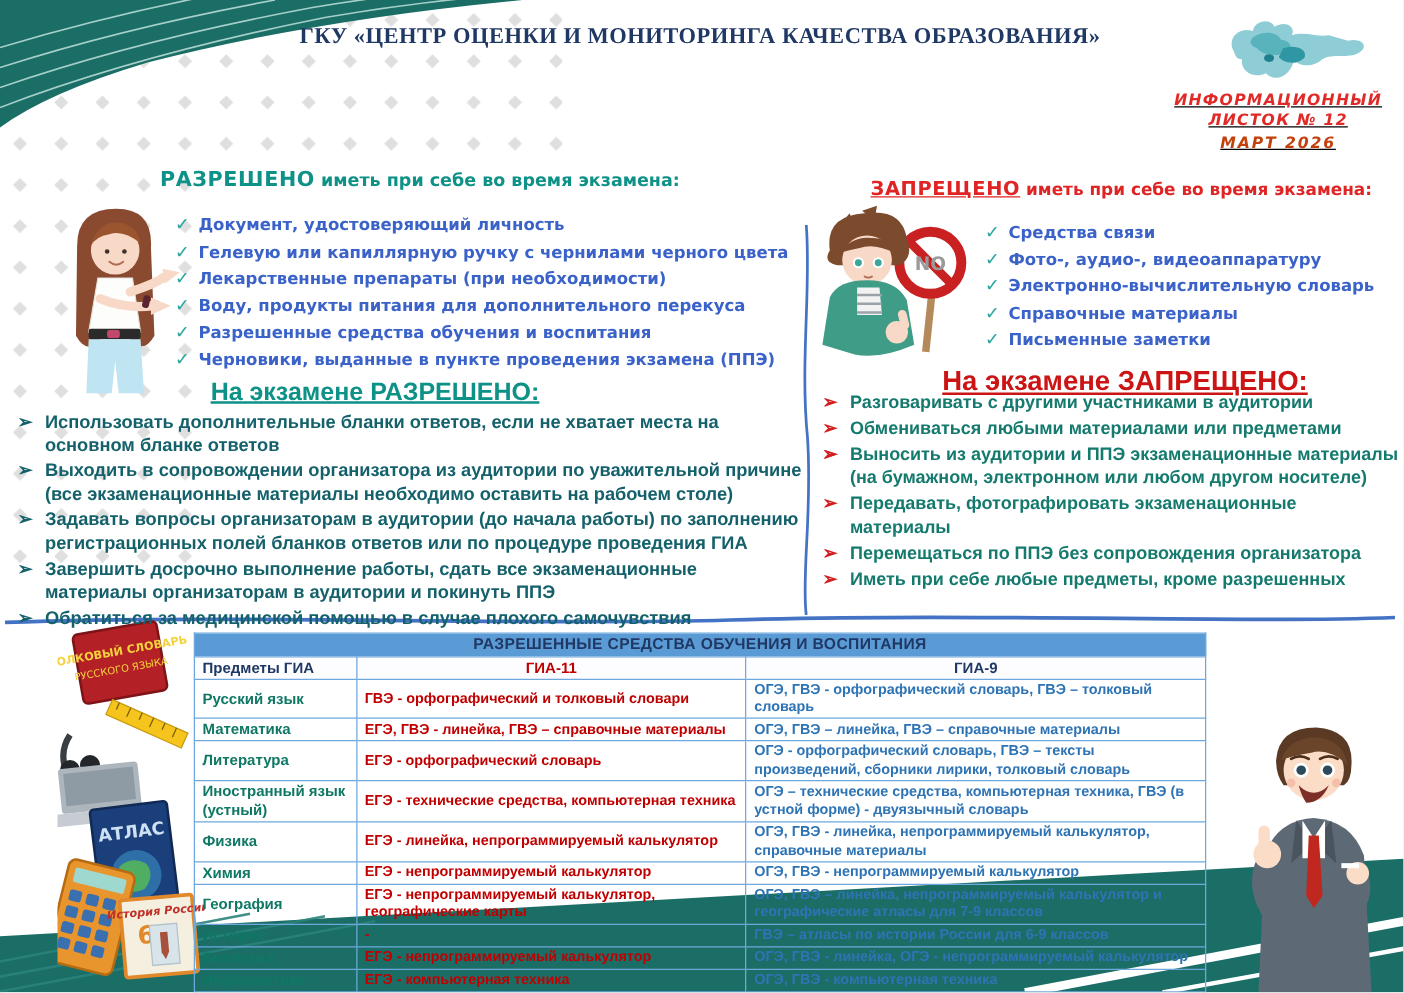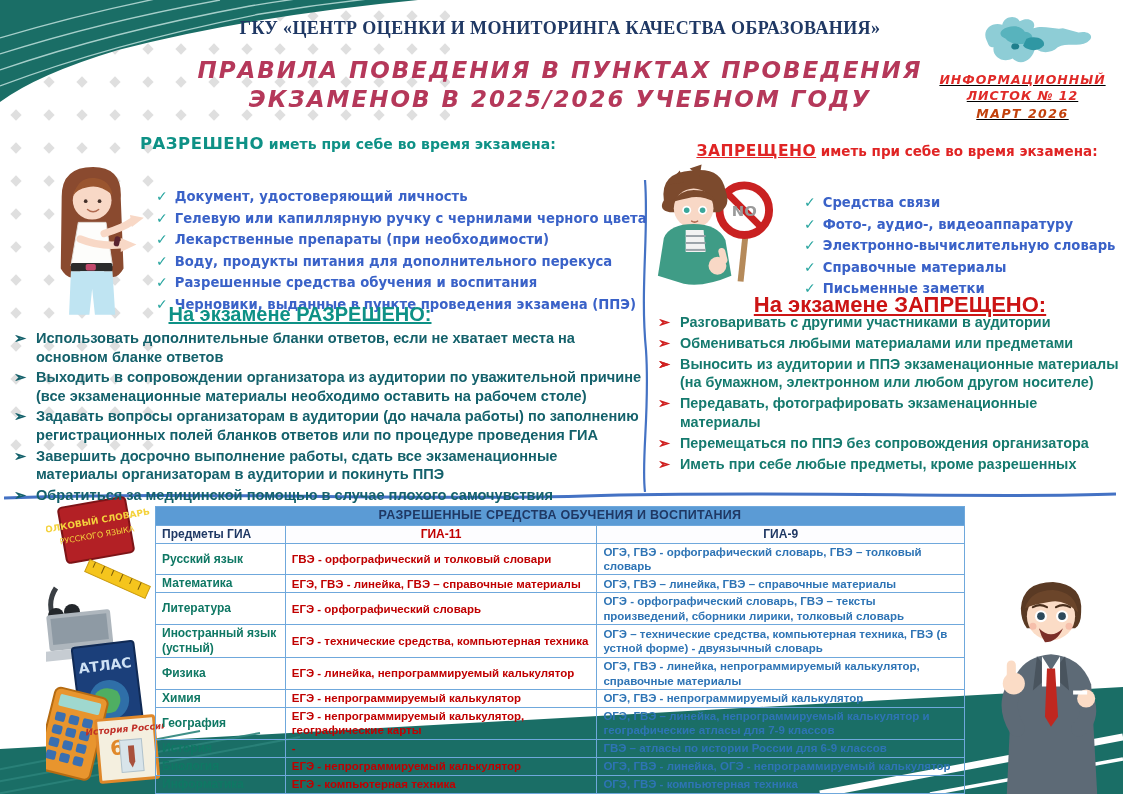--- a/index.html
+++ b/index.html
@@ -21,26 +21,26 @@
     font-size:23px;line-height:1.25;color:#b5385a;letter-spacing:2px;}
   .info-block{left:930px;top:72px;width:185px;text-align:center;z-index:3;
     font-family:"DejaVu Sans",sans-serif;font-weight:700;font-style:italic;text-decoration:underline;}
   .info-l1,.info-l2{color:#e02a28;font-size:12.5px;letter-spacing:1px;line-height:1.3;}
   .info-l3{color:#c2410c;font-size:12.5px;letter-spacing:1.5px;line-height:1.4;}
   .crimea{left:950px;top:4px;z-index:2;}
 
   
   .comic{font-family:"DejaVu Sans",sans-serif;font-weight:700;}
   .allowed-heading{left:128px;top:134px;width:520px;z-index:3;color:#0e9186;font-size:14px;}
-  .allowed-heading .kw{font-size:16.5px;letter-spacing:.5px;margin-left:12px;}
+  .allowed-heading .kw{font-size:16.5px;letter-spacing:.5px;}
   .forbidden-heading{left:672px;top:142px;width:450px;z-index:3;color:#e02424;font-size:13.5px;text-align:center;}
   .forbidden-heading .kw{font-size:15.5px;text-decoration:underline;letter-spacing:.5px;}
 
   
-  .checklist{z-index:3;list-style:none;margin:16px;padding:0;}
+  .checklist{z-index:3;list-style:none;margin:0;padding:0;}
   .checklist li{font-family:"DejaVu Sans",sans-serif;font-weight:700;color:#3a62c8;
     font-size:13.2px;line-height:20.5px;white-space:nowrap;}
   .checklist .chk{color:#2aa6a0;margin-right:7px;font-size:14px;}
   .allowed-items{left:140px;top:170px;width:505px;}
   .forbidden-items{left:788px;top:176px;width:335px;}
 
   
   .sub-allowed{left:110px;top:303px;width:380px;text-align:center;z-index:3;
     font-weight:700;font-size:20px;color:#0e9186;text-decoration:underline;}
   .sub-forbidden{left:700px;top:292px;width:400px;text-align:center;z-index:3;
@@ -110,24 +110,20 @@
     <g stroke="#2b837a" stroke-width="2" opacity="0.9">
       <line x1="-20" y1="118" x2="300" y2="58"></line>
       <line x1="-20" y1="106" x2="260" y2="54"></line>
       <line x1="-20" y1="94" x2="200" y2="52"></line>
     </g>
     <line x1="820" y1="115" x2="1123" y2="58" stroke="#ffffff" stroke-width="7"></line>
     <line x1="930" y1="115" x2="1123" y2="80" stroke="#ffffff" stroke-width="3.5"></line>
   </svg>
 
   <div class="abs org-title">ГКУ «ЦЕНТР ОЦЕНКИ И МОНИТОРИНГА КАЧЕСТВА ОБРАЗОВАНИЯ»</div>
-  <div class="abs main-title">
-    <div>ПРАВИЛА ПОВЕДЕНИЯ В ПУНКТАХ ПРОВЕДЕНИЯ</div>
-    <div>ЭКЗАМЕНОВ В 2025/2026 УЧЕБНОМ ГОДУ</div>
-  </div>
 
   <svg class="abs crimea" width="160" height="78" viewBox="0 0 160 90">
     <path d="M30,42 C24,30 36,20 48,24 C50,14 64,12 68,20 C78,14 88,20 84,28 C96,24 108,30 118,28 L136,33 C148,30 156,38 146,44 C136,50 122,44 112,50 C104,58 90,57 86,50 C84,64 70,73 60,63 C48,69 36,60 38,50 C32,50 32,46 30,42 Z" fill="#8ecdd6"></path>
     <path d="M48,30 C56,24 70,24 74,32 C82,32 86,40 80,44 C70,48 56,46 52,40 C46,38 44,34 48,30 Z" fill="#58b3bd"></path>
     <path d="M76,40 C86,36 98,40 96,48 C90,56 76,54 72,48 Z" fill="#2f97a3"></path>
     <path d="M60,46 C66,44 70,48 66,52 C60,54 56,50 60,46 Z" fill="#1f7f8c"></path>
   </svg>
   <div class="abs info-block">
     <div class="info-l1">ИНФОРМАЦИОННЫЙ</div>
     <div class="info-l2">ЛИСТОК № 12</div>

